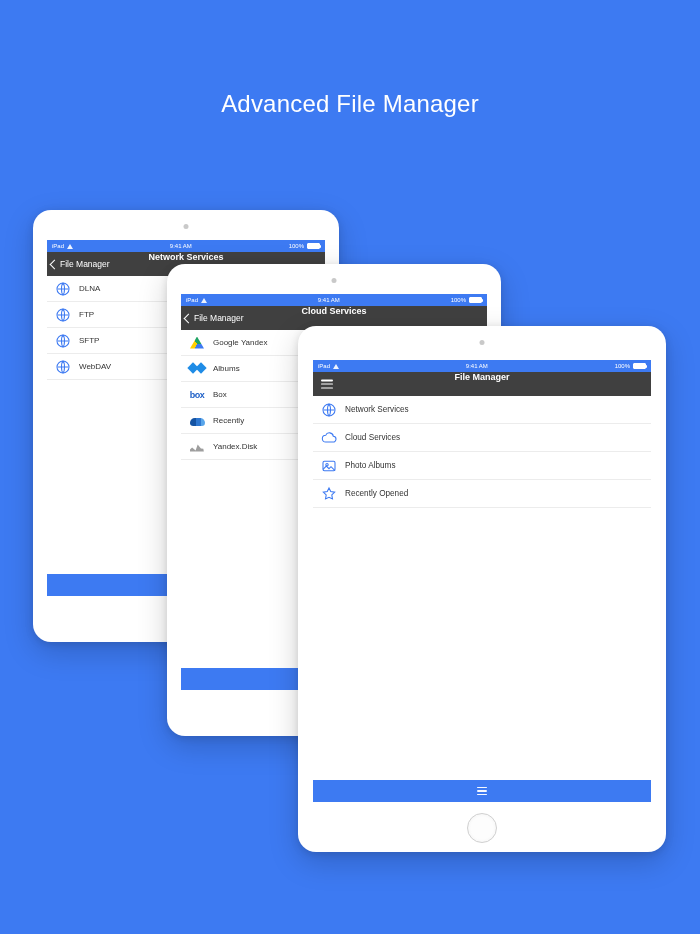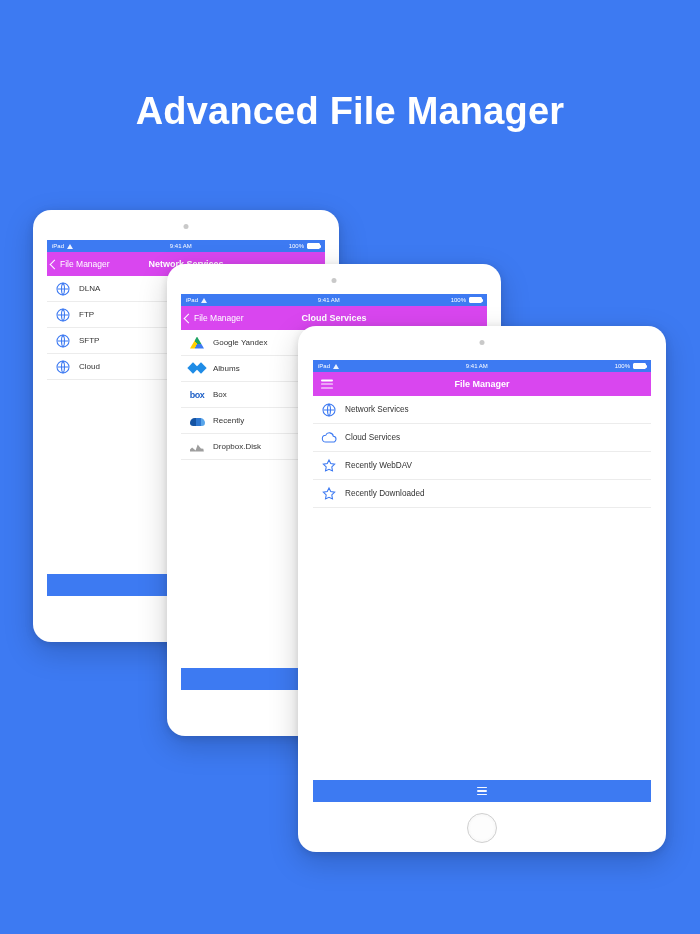--- a/index.html
+++ b/index.html
@@ -6,22 +6,22 @@
     body {
       width: 700px;
       height: 934px;
       background: #3d7af2;
       font-family: -apple-system, "Helvetica Neue", Helvetica, Arial, sans-serif;
       overflow: hidden;
       position: relative;
     }
     .headline {
       color: #fff;
-      font-size: 38px;
-      font-weight: 700;
+      font-size: 24px;
+      font-weight: 400;
       text-align: center;
       padding-top: 90px;
       letter-spacing: 0.2px;
     }
     .stage {
       position: absolute;
       top: 210px;
       left: 0;
       width: 100%;
       height: 724px;
@@ -93,24 +93,23 @@
       position: relative;
     }
     .battery::after {
       content: ""; position: absolute; right: -2px; top: 1.3px;
       width: 1.2px; height: 2.5px; background: #fff; border-radius: 0 1px 1px 0;
     }
     .battery > span { display: block; width: 100%; height: 100%; background: #fff; }
 
     .navbar {
       height: 24px;
-      background: #d946ef;
+      background: #404040;
       position: relative;
       display: flex;
-      align-items: center;
       justify-content: center;
       color: #fff;
       font-size: 9px;
       font-weight: 600;
     }
     .navbar .back {
       position: absolute; left: 4px; top: 0; bottom: 0;
       display: flex; align-items: center; gap: 2px;
       font-size: 8.5px; font-weight: 500;
     }
@@ -256,21 +255,21 @@
           </span>
           <span>SFTP</span>
         </div>
         <div class="row">
           <span class="icon-slot">
             <svg viewBox="0 0 24 24" fill="none" stroke="#3d7af2" stroke-width="1.6">
                 <circle cx="12" cy="12" r="9"></circle>
                 <path d="M4 12h16M12 3c3 3 3 15 0 18M12 3c-3 3-3 15 0 18"></path>
               </svg>
           </span>
-          <span>Cloud</span>
+          <span>WebDAV</span>
         </div>
       </div>
       <div class="bottombar">
         <span class="bb-icon">
             <span></span>
             <span></span>
             <span></span>
           </span>
       </div>
     </div>
@@ -320,21 +319,21 @@
         <div class="row">
           <span class="icon-slot">
               <span class="onedrive-icon"></span>
             </span>
           <span>Recently</span>
         </div>
         <div class="row">
           <span class="icon-slot">
               <span class="yandex-icon"></span>
             </span>
-          <span>Dropbox.Disk</span>
+          <span>Yandex.Disk</span>
         </div>
       </div>
       <div class="bottombar">
         <span class="bb-icon">
             <span></span>
             <span></span>
             <span></span>
           </span>
       </div>
     </div>
@@ -375,34 +374,36 @@
         </div>
         <div class="row">
           <span class="icon-slot cloud-icon">
             <svg viewBox="0 0 24 24" fill="none" stroke="#3d7af2" stroke-width="1.6">
                 <path d="M7 18a5 5 0 0 1 0-10 6 6 0 0 1 11.5 1.5A4 4 0 0 1 18 18H7z"></path>
               </svg>
           </span>
           <span>Cloud Services</span>
         </div>
         <div class="row">
+          <span class="icon-slot photo-icon">
+            <svg viewBox="0 0 24 24" fill="none" stroke="#3d7af2" stroke-width="1.6">
+                <rect x="3" y="5" width="18" height="14" rx="2"></rect>
+                <circle cx="9" cy="10" r="1.8"></circle>
+                <path d="M3 17l5-5 4 4 3-3 6 6"></path>
+              </svg>
+          </span>
+          <span>Photo Albums</span>
+        </div>
+        <div class="row">
           <span class="icon-slot star-icon">
             <svg viewBox="0 0 24 24" fill="none" stroke="#3d7af2" stroke-width="1.6">
                 <path d="M12 3l2.6 5.3 5.9.9-4.3 4.2 1 5.9L12 16.9 6.8 19.3l1-5.9L3.5 9.2l5.9-.9L12 3z"></path>
               </svg>
           </span>
-          <span>Recently WebDAV</span>
-        </div>
-        <div class="row">
-          <span class="icon-slot star-icon">
-            <svg viewBox="0 0 24 24" fill="none" stroke="#3d7af2" stroke-width="1.6">
-                <path d="M12 3l2.6 5.3 5.9.9-4.3 4.2 1 5.9L12 16.9 6.8 19.3l1-5.9L3.5 9.2l5.9-.9L12 3z"></path>
-              </svg>
-          </span>
-          <span>Recently Downloaded</span>
+          <span>Recently Opened</span>
         </div>
       </div>
       <div class="bottombar">
         <span class="bb-icon">
             <span></span>
             <span></span>
             <span></span>
           </span>
       </div>
     </div>

